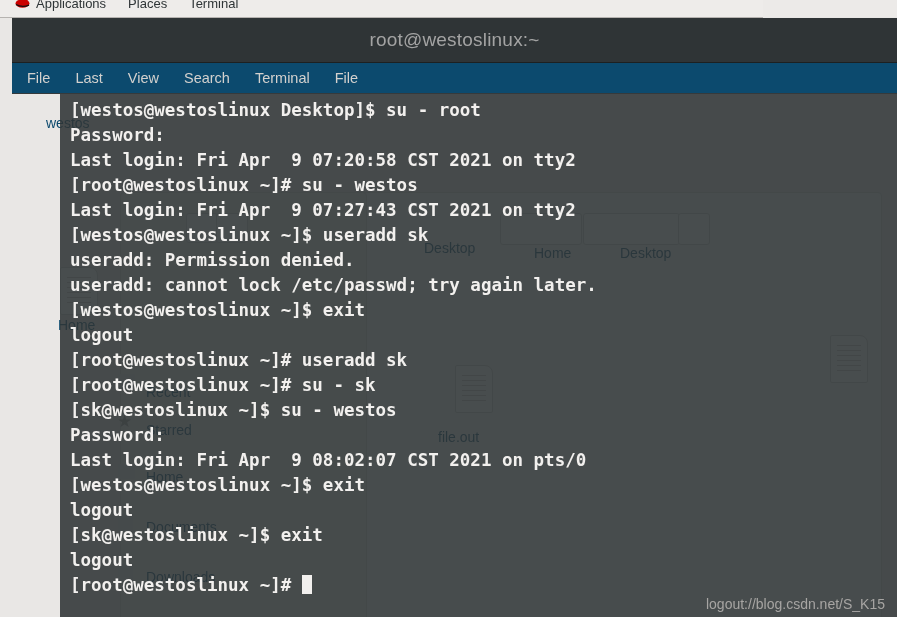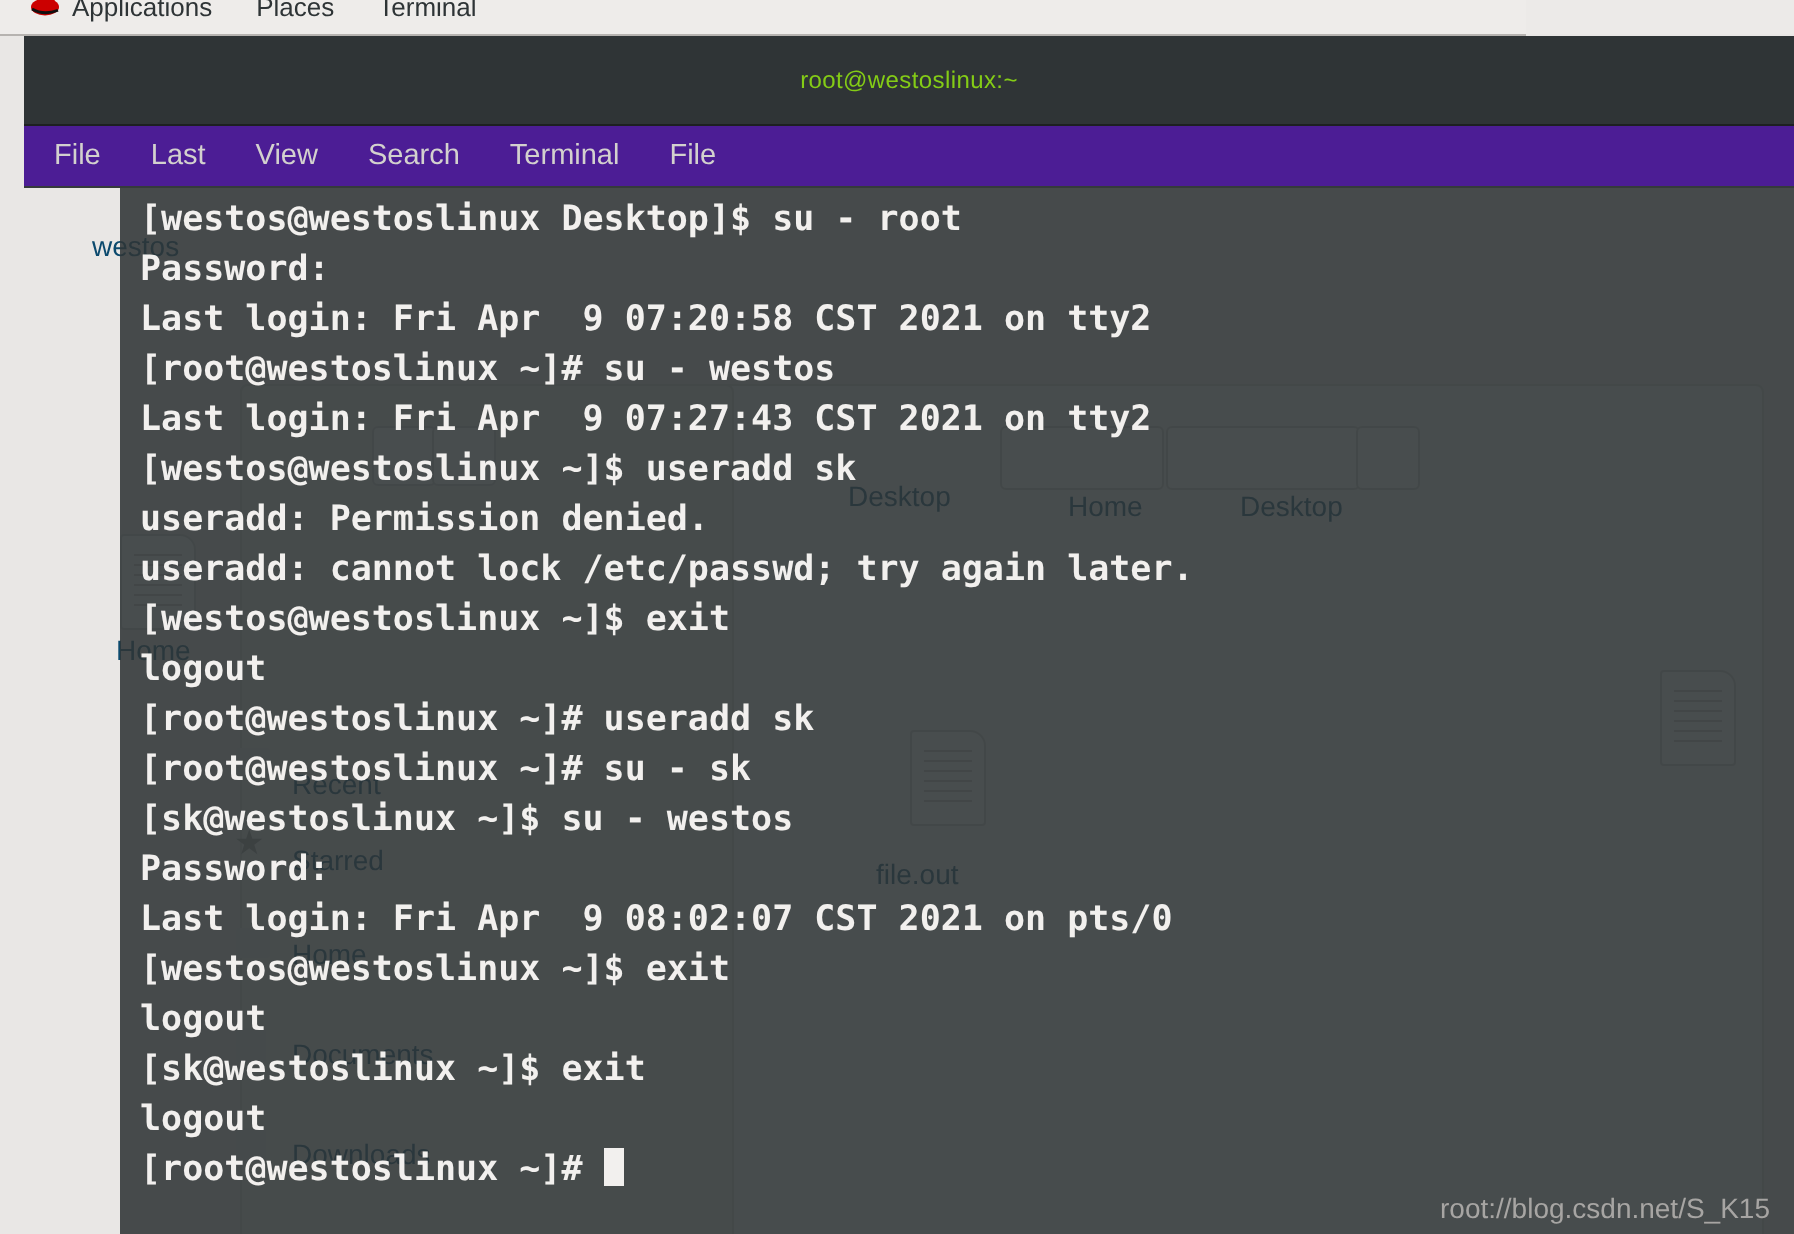--- a/index.html
+++ b/index.html
@@ -132,28 +132,28 @@
   #titlebar {
     position: relative;
     height: 44px;
     background: #2f3436;
     display: flex;
     align-items: center;
     justify-content: center;
     border-bottom: 1px solid #1d2021;
   }
   #titlebar .title {
-    font-size: 12px;
-    color: #84cc16;
+    font-size: 19px;
+    color: #a3a3a3;
     letter-spacing: 0.2px;
     white-space: nowrap;
   }
   #menubar {
     height: 30px;
-    background: #4c1d95;
+    background: #0c4a6e;
     display: flex;
     align-items: center;
     padding-left: 12px;
     gap: 19px;
     border-bottom: 1px solid #353a3c;
   }
   .menu-item {
     font-size: 14.5px;
     color: #d3d1ce;
     white-space: nowrap;
@@ -264,17 +264,17 @@
       <span class="menu-item">File</span>
       <span class="menu-item">Last</span>
       <span class="menu-item">View</span>
       <span class="menu-item">Search</span>
       <span class="menu-item">Terminal</span>
       <span class="menu-item">File</span>
     </div>
 
     <div id="term-body">
       <div id="term-lines"><div class="term-line">[westos@westoslinux Desktop]$ su - root</div><div class="term-line">Password:</div><div class="term-line">Last login: Fri Apr  9 07:20:58 CST 2021 on tty2</div><div class="term-line">[root@westoslinux ~]# su - westos</div><div class="term-line">Last login: Fri Apr  9 07:27:43 CST 2021 on tty2</div><div class="term-line">[westos@westoslinux ~]$ useradd sk</div><div class="term-line">useradd: Permission denied.</div><div class="term-line">useradd: cannot lock /etc/passwd; try again later.</div><div class="term-line">[westos@westoslinux ~]$ exit</div><div class="term-line">logout</div><div class="term-line">[root@westoslinux ~]# useradd sk</div><div class="term-line">[root@westoslinux ~]# su - sk</div><div class="term-line">[sk@westoslinux ~]$ su - westos</div><div class="term-line">Password:</div><div class="term-line">Last login: Fri Apr  9 08:02:07 CST 2021 on pts/0</div><div class="term-line">[westos@westoslinux ~]$ exit</div><div class="term-line">logout</div><div class="term-line">[sk@westoslinux ~]$ exit</div><div class="term-line">logout</div><div class="term-line"><span>[root@westoslinux ~]# </span><span class="cursor-block"></span></div></div>
-      <div id="watermark">root://blog.csdn.net/S_K15</div>
+      <div id="watermark">logout://blog.csdn.net/S_K15</div>
     </div>
 
   </div>
 </div>
 
 </body></html>

